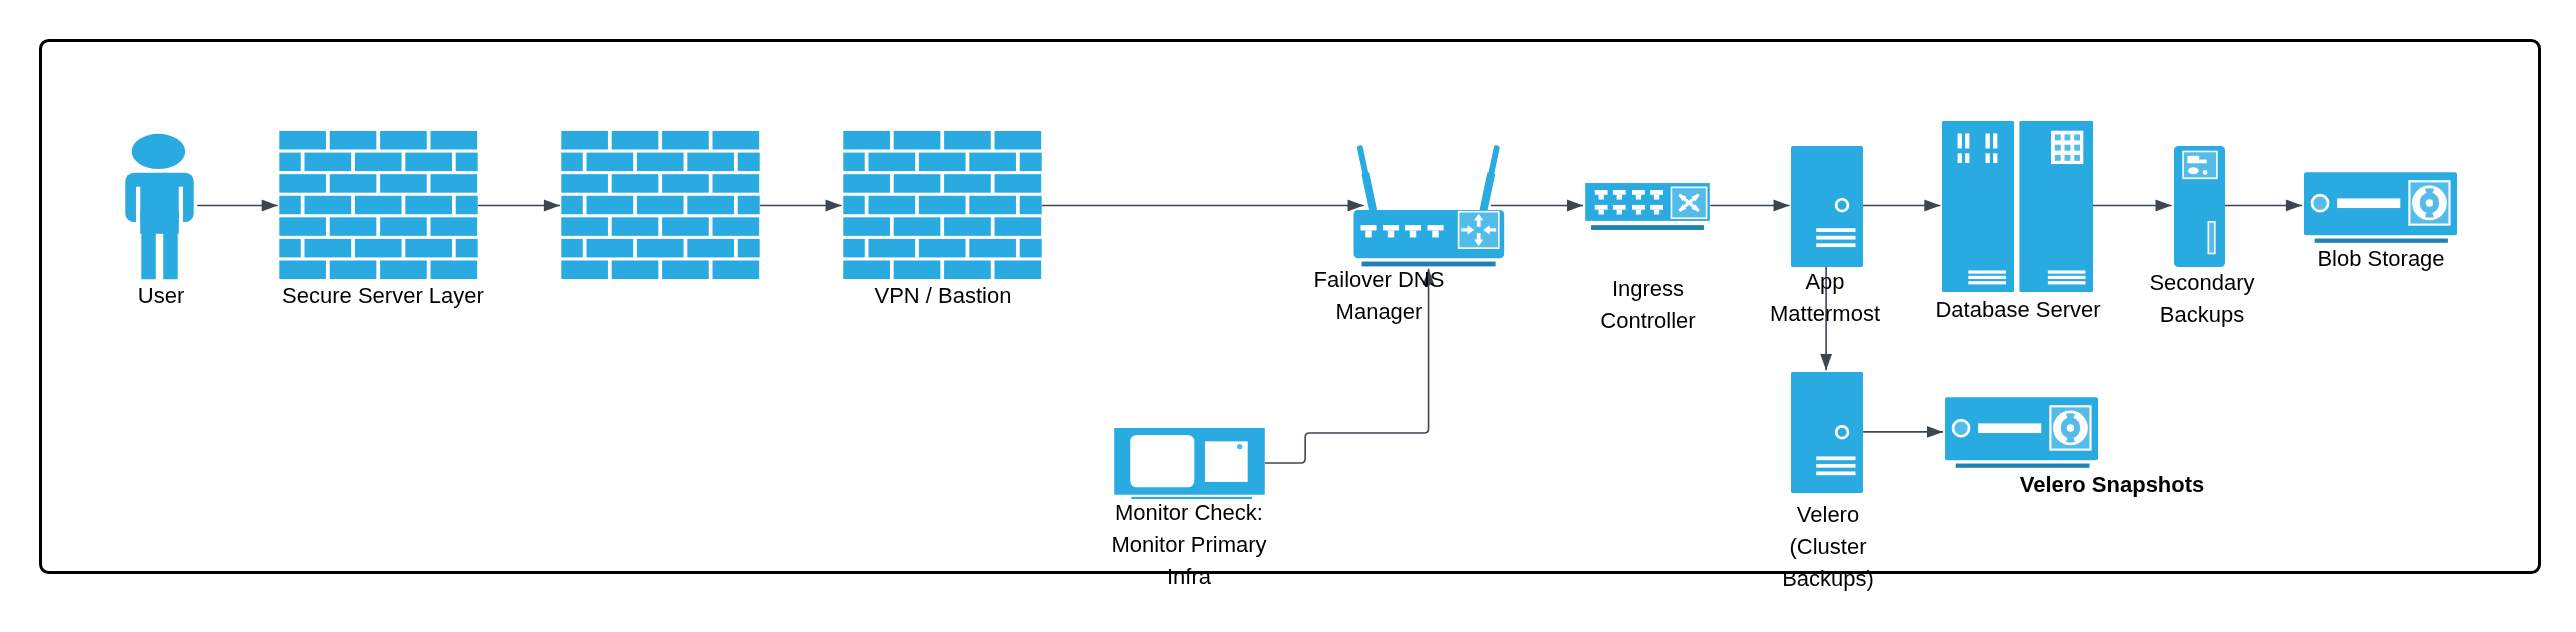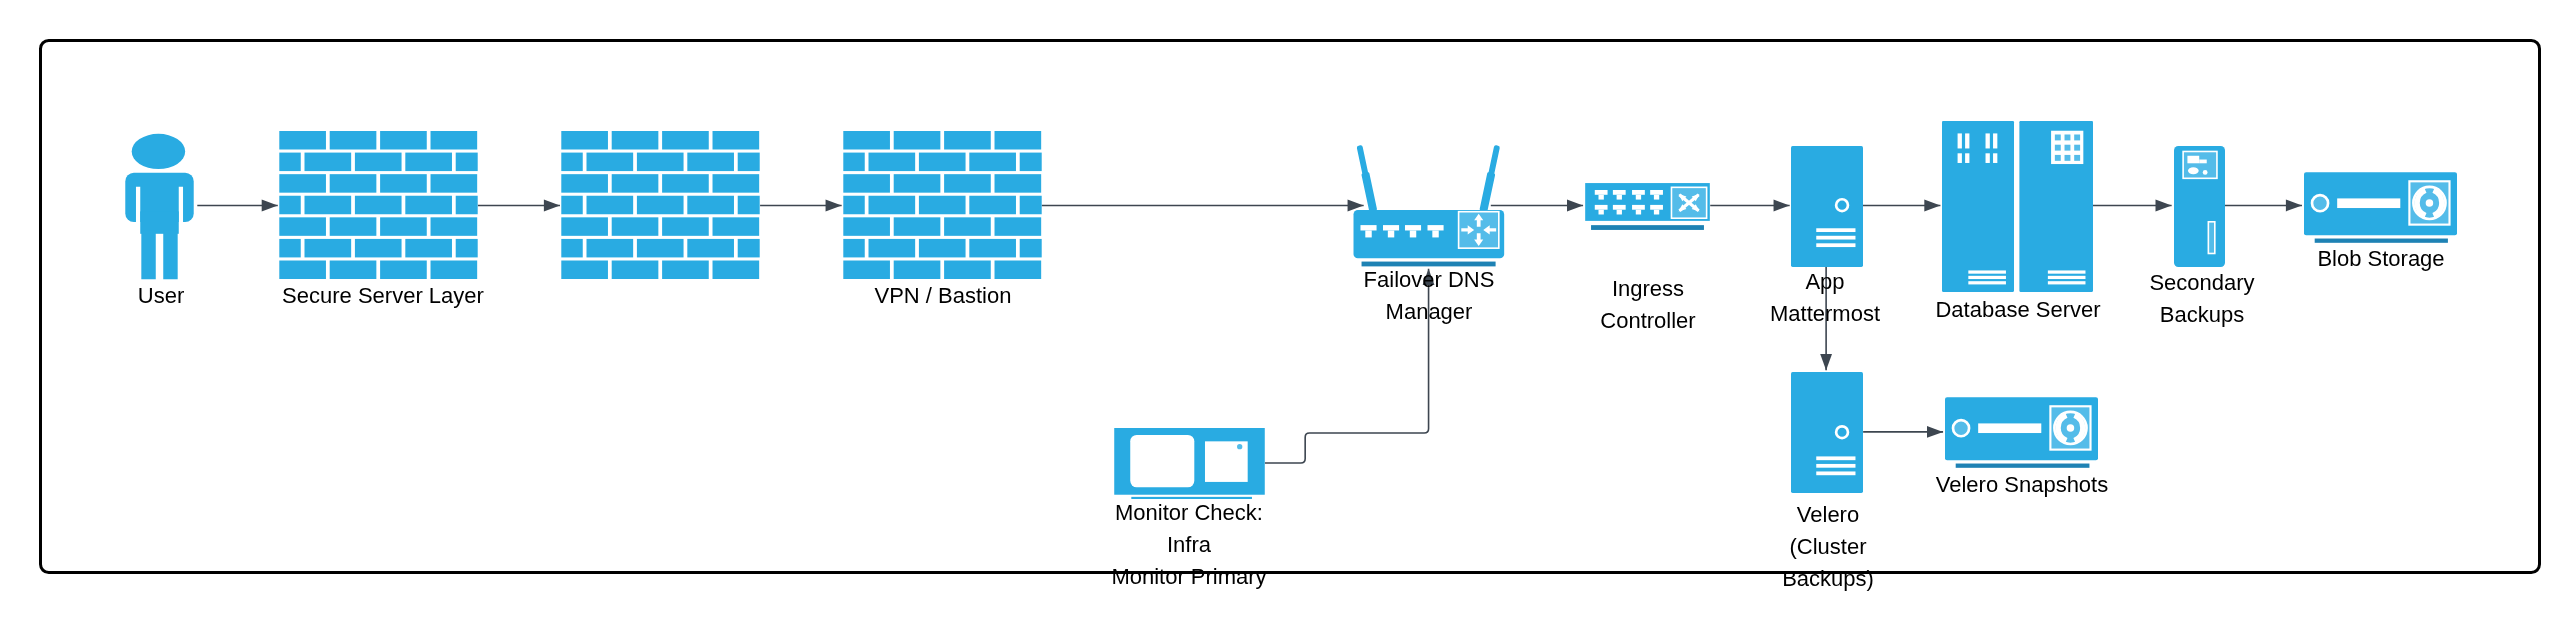--- a/index.html
+++ b/index.html
@@ -209,21 +209,21 @@
       <rect x="208" y="130" width="75" height="68" style="fill:var(--primary-light,#54BCE9);stroke:#fff;stroke-width:3;"></rect>
       <g style="fill:var(--background,#fff);">
         <path d="M245.5,134 L254,146 H249 V158 H242 V146 H237 Z"></path>
         <path d="M245.5,194 L254,182 H249 V170 H242 V182 H237 Z"></path>
         <path d="M237,164 L225,155.5 V161 H213 V167 H225 V172.5 Z"></path>
         <path d="M254,164 L266,155.5 V161 H278 V167 H266 V172.5 Z"></path>
       </g>
       <rect x="27" y="223" width="250" height="9" style="fill:var(--accent-dark,#1E82B4);"></rect>
     </svg>
   </div>
-  <div class="label" style="left:1241px;top:264px;">
+  <div class="label" style="left:1191px;top:264px;">
     <span>Failover DNS</span>
     <span>Manager</span>
   </div>
 
   <div class="node" style="left:1583px;top:182px;">
     <svg width="129" height="49" viewBox="0 0 240 92">
       <defs>
         <marker id="xah" markerUnits="userSpaceOnUse" markerWidth="16" markerHeight="14" refX="13" refY="7" orient="auto-start-reverse">
           <path d="M1,1 L15,7 L1,13 Z" fill="#ffffff" stroke="none"></path>
         </marker>
@@ -351,22 +351,22 @@
     <svg width="151" height="71" viewBox="0 0 282 133">
       <rect x="0" y="0" width="282" height="125" style="fill:var(--primary,#29ABE2);"></rect>
       <rect x="30" y="13" width="120" height="98" rx="12" style="fill:var(--background,#fff);"></rect>
       <rect x="170" y="25" width="80" height="76" style="fill:var(--background,#fff);"></rect>
       <circle cx="235" cy="35" r="5" style="fill:var(--primary-light,#54BCE9);"></circle>
       <rect x="32" y="129" width="226" height="4" style="fill:var(--primary,#29ABE2);"></rect>
     </svg>
   </div>
   <div class="label" style="left:1001px;top:497px;">
     <span>Monitor Check:</span>
+    <span>Monitor Primary</span>
     <span>Infra</span>
-    <span>Monitor Primary</span>
   </div>
 
   <div class="node" style="left:1791px;top:372px;">
     <svg width="72" height="121" viewBox="0 0 134 225">
       <rect x="0" y="0" width="134" height="225" rx="3" style="fill:var(--primary,#29ABE2);"></rect>
       <circle cx="95" cy="112" r="11" fill="none" stroke="#fff" stroke-width="5"></circle>
       <rect x="47" y="157" width="73" height="7" fill="#fff"></rect>
       <rect x="47" y="171" width="73" height="7" fill="#fff"></rect>
       <rect x="47" y="185" width="73" height="7" fill="#fff"></rect>
     </svg>
@@ -383,18 +383,18 @@
       <circle cx="30" cy="58" r="15" style="fill:var(--primary-light,#54BCE9);" stroke="#fff" stroke-width="5"></circle>
       <rect x="62" y="49" width="118" height="18" style="fill:var(--background,#fff);"></rect>
       <rect x="197" y="17" width="75" height="81" style="fill:var(--primary-light,#54BCE9);stroke:#fff;stroke-width:4;"></rect>
       <circle cx="234.5" cy="57.5" r="30" style="fill:var(--primary-light,#54BCE9);" stroke="#fff" stroke-width="5"></circle>
       <path d="M227,34 A25.5,25.5 0 0 0 227,81" stroke="#fff" stroke-width="10" fill="none"></path>
       <path d="M242,34 A25.5,25.5 0 0 1 242,81" stroke="#fff" stroke-width="10" fill="none"></path>
       <circle cx="234.5" cy="57.5" r="7" fill="#fff"></circle>
       <rect x="20" y="124" width="250" height="8" style="fill:var(--accent-dark,#1E82B4);"></rect>
     </svg>
   </div>
-  <div class="label" style="left:1834px;top:469px;">
+  <div class="label" style="left:1924px;top:469px;font-weight:bold;">
     <span>Velero Snapshots</span>
   </div>
 
 </div>
 
 
 </body></html>

